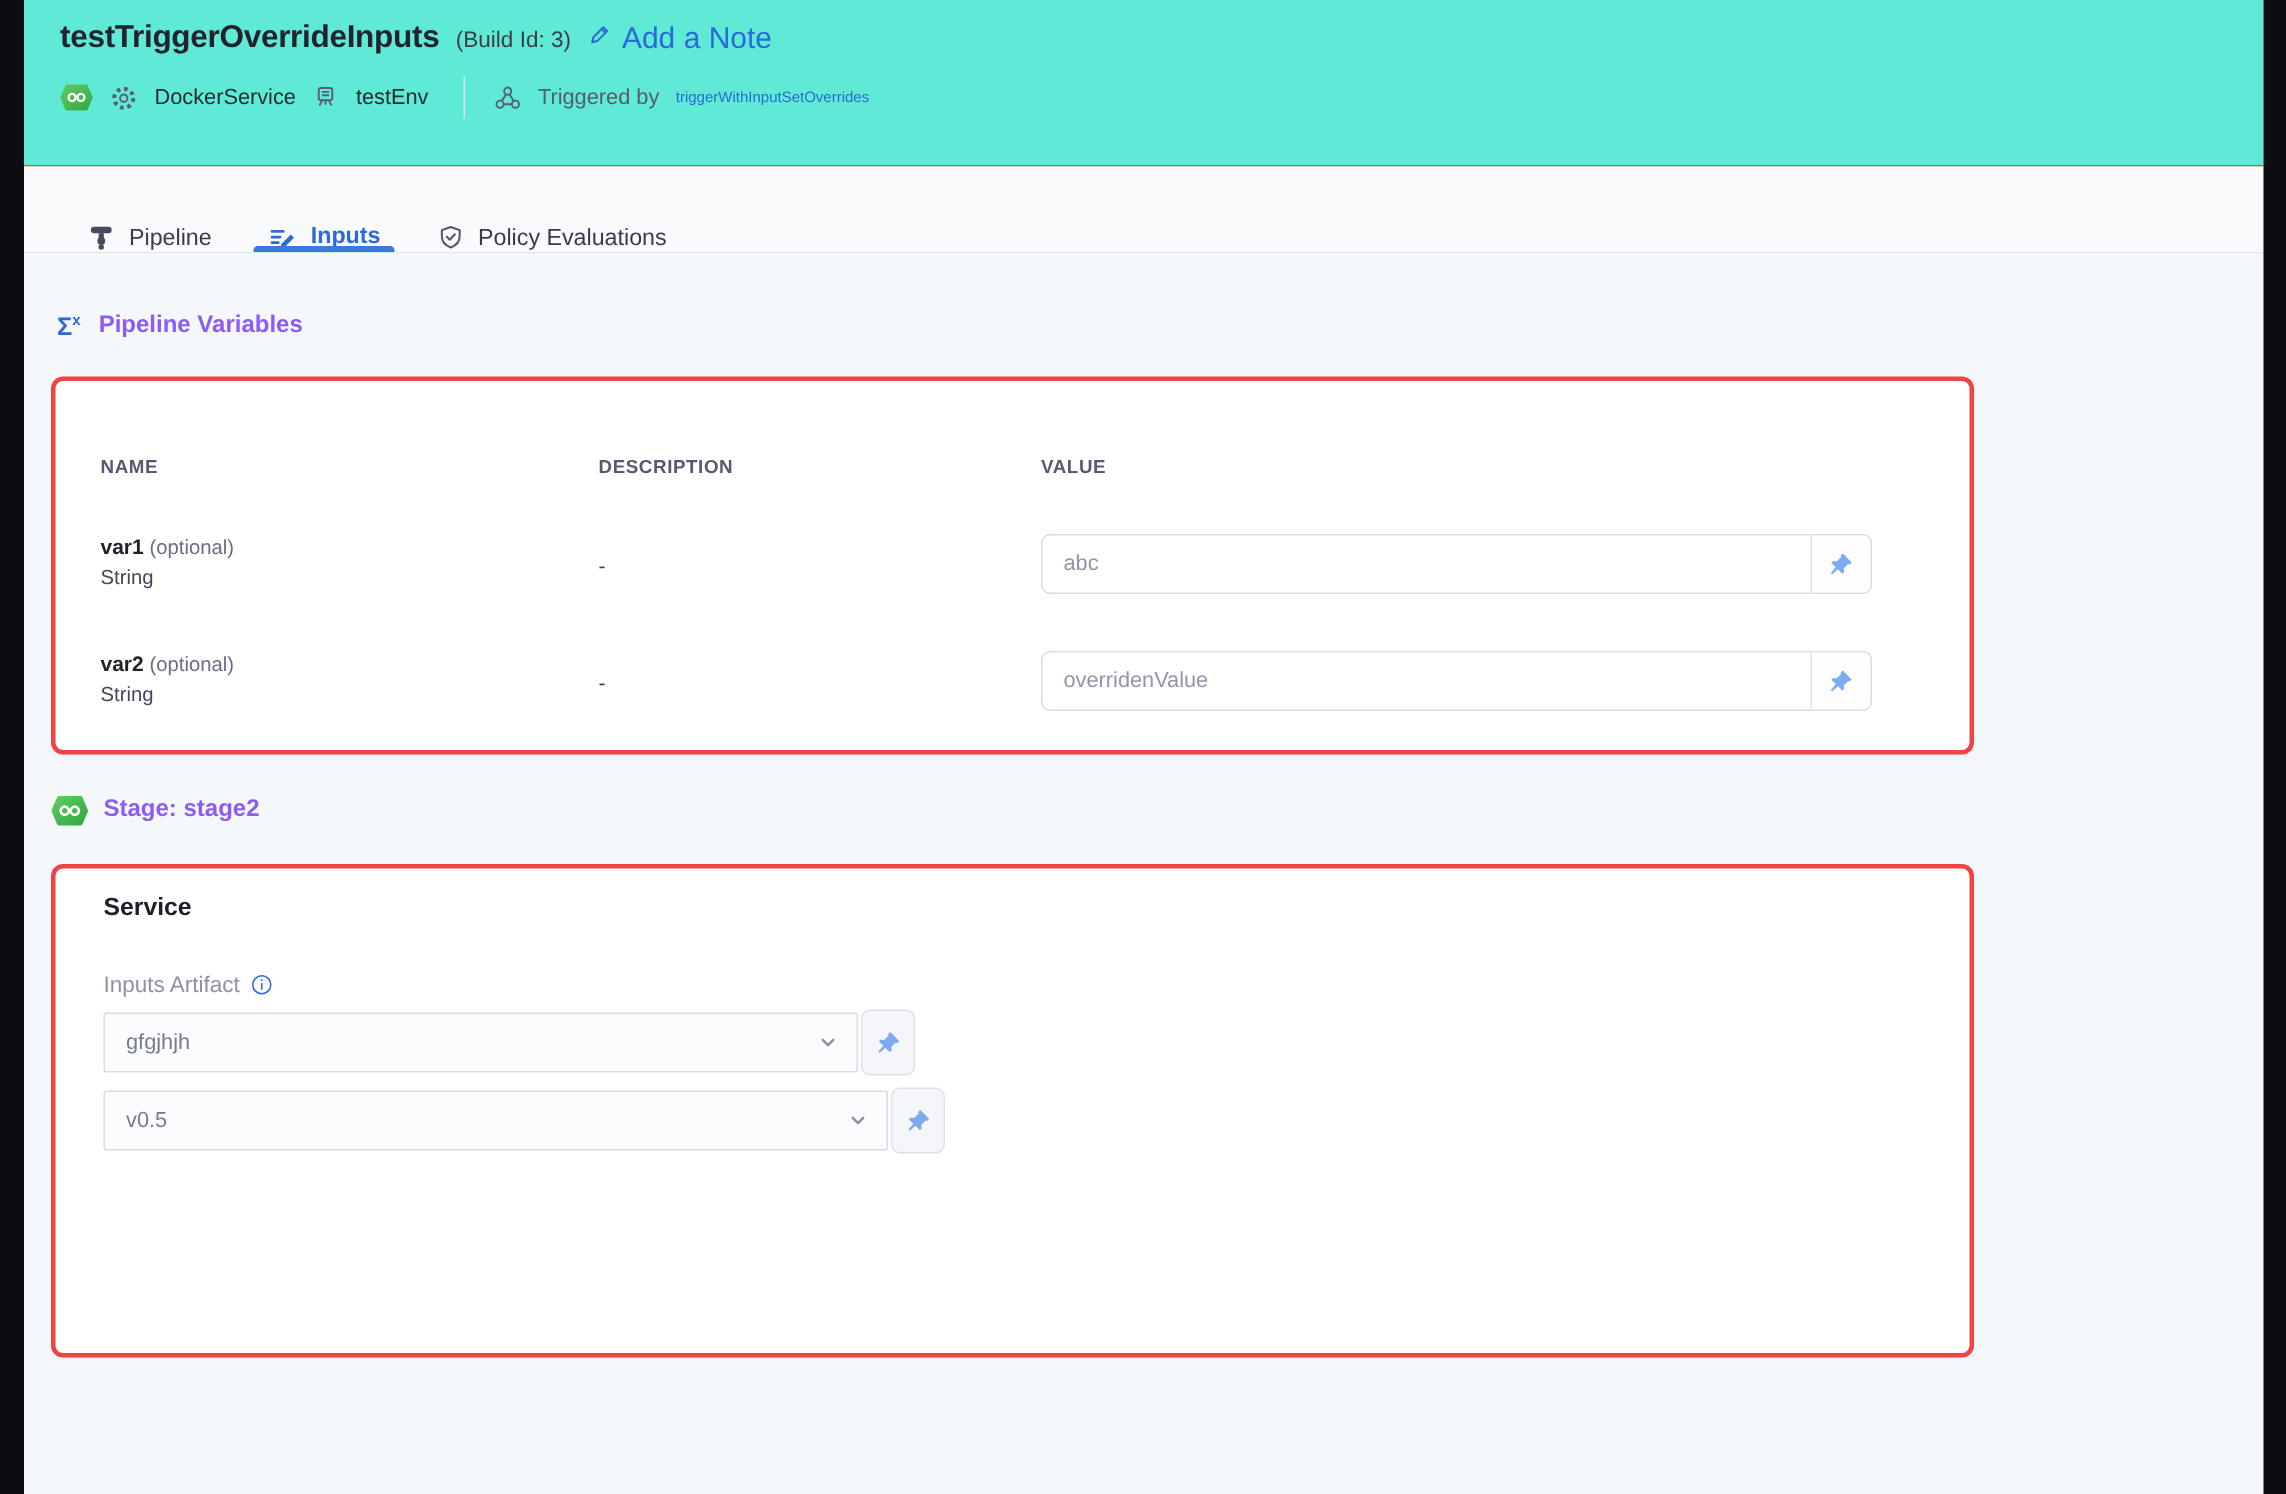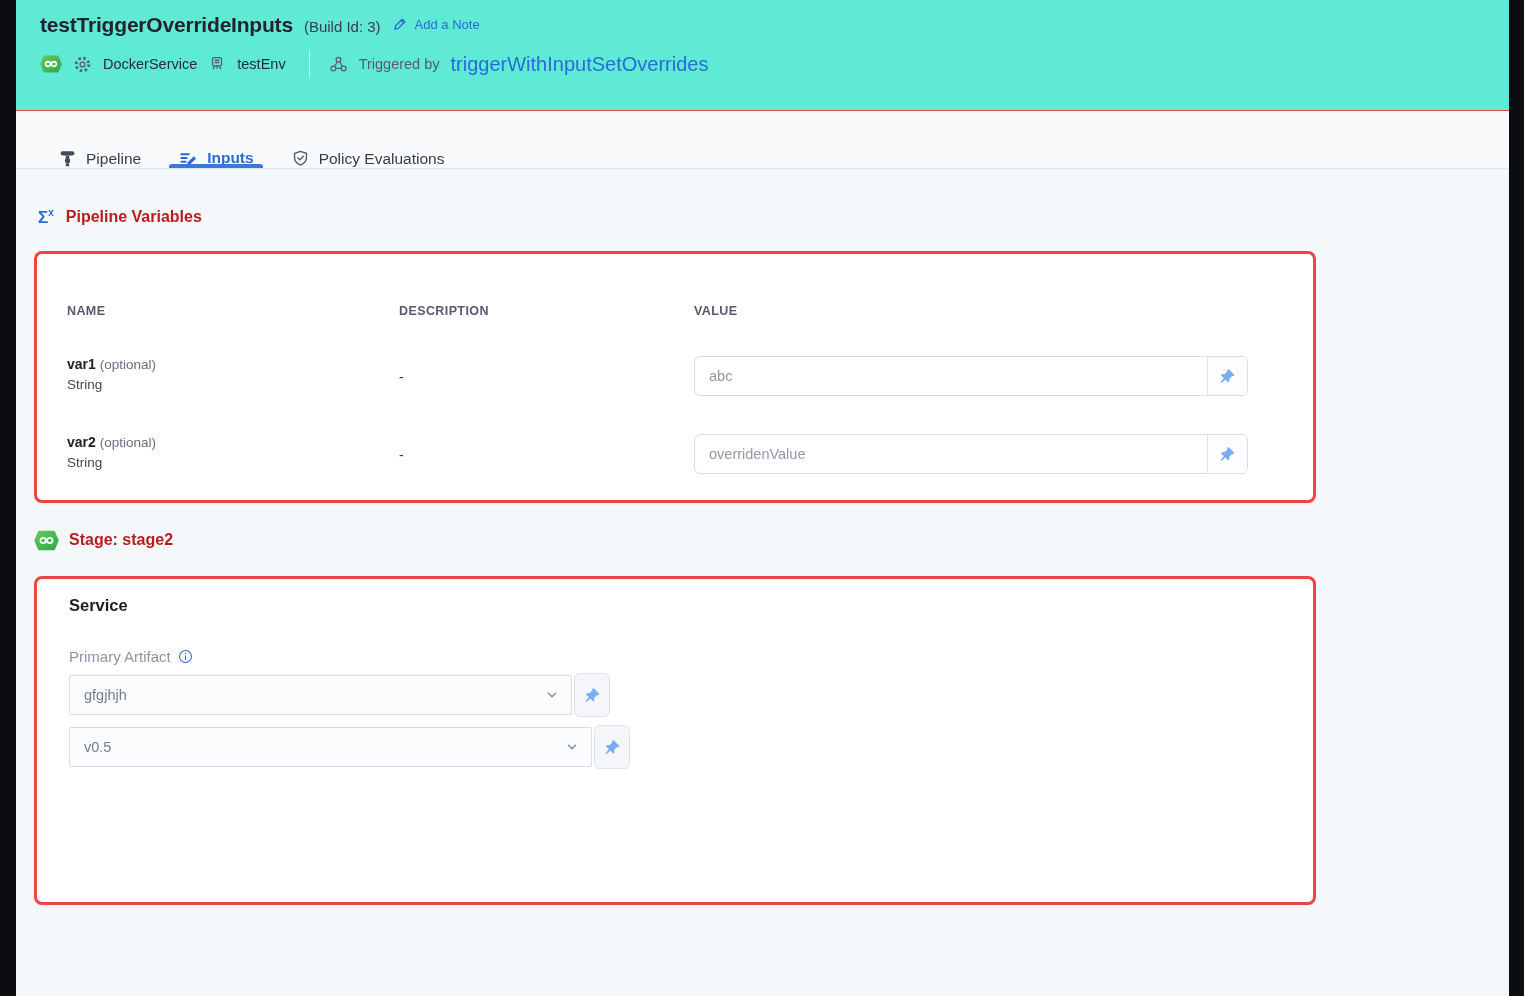--- a/index.html
+++ b/index.html
@@ -17,45 +17,45 @@
 
   
   .hdr {
     height: 111px; background: #5eead4;
     border-bottom: 1px solid #ef4444;
     padding: 13px 0 0 24px; flex: 0 0 auto;
   }
   .hdr-row1 { display: flex; align-items: baseline; gap: 11px; }
   .hdr-row1 h1 { font-size: 21px; font-weight: 700; color: #22232e; letter-spacing: -0.2px; }
   .build-id { font-size: 15px; color: #3b3d4a; }
-  .add-note { display: flex; align-items: flex-end; gap: 7px; color: #2a6bd8; font-size: 13px; cursor: pointer; text-decoration: none; }
+  .add-note { display: flex; align-items: flex-start; gap: 7px; color: #2a6bd8; font-size: 20px; cursor: pointer; text-decoration: none; }
   .hdr-row2 { display: flex; align-items: center; gap: 11px; margin-top: 13px; height: 28px; }
   .hdr-row2 .lbl { font-size: 14.5px; color: #2a2b36; }
   .hdr-row2 .muted { color: #585b6e; }
-  .hdr-row2 .trigger-link { color: #2a6bd8; font-size: 20px; cursor: pointer; text-decoration: none; }
+  .hdr-row2 .trigger-link { color: #2a6bd8; font-size: 10px; cursor: pointer; text-decoration: none; }
   .vdiv { width: 1px; height: 28px; background: #dfe1ea; margin: 0 8px 0 12px; }
   .icon { display: inline-flex; align-items: center; justify-content: center; flex: 0 0 auto; }
 
   
   .tabs {
     height: 58px; background: #f8fafc; border-bottom: 1px solid #e2e5ec;
     display: flex; align-items: flex-end; padding-left: 40px; gap: 33px; flex: 0 0 auto;
   }
   .tab { position: relative; display: flex; align-items: center; gap: 9px; padding: 0 2px;
          font-size: 15.5px; color: #3a3c4c; font-weight: 500; cursor: pointer; }
   .tab.active { color: #2a6bd8; font-weight: 700; }
   .tab.active::after {
     content: ""; position: absolute; left: -7px; right: -7px; bottom: 0; height: 4px;
     background: #3a78d9; border-radius: 3px 3px 0 0;
   }
 
   
   .content { flex: 1 1 auto; background: #f5f8fb; padding: 36px 0 0 18px; overflow: hidden; }
   .section-head { display: flex; align-items: center; gap: 12px; padding-left: 4px; height: 24px; }
-  .section-head h2 { font-size: 16px; font-weight: 700; color: #b91c1c; }
+  .section-head h2 { font-size: 16px; font-weight: 700; color: #8b5cf6; }
   .sigma { color: #2a6bd8; font-weight: 700; font-size: 17px; line-height: 1; }
   .sigma sup { font-size: 10px; font-weight: 700; }
 
   .card {
     width: 1282px; background: #ffffff; border: 3px solid #ef4444; border-radius: 8px;
     box-shadow: 0 1px 3px rgba(35,40,70,.05);
   }
   .card.vars { margin-top: 22px; padding: 50px 70px 30px 30px; height: 252px; }
   .pv-grid { display: grid; grid-template-columns: 314px 313px 1fr; align-items: start; }
   .pv-head span { font-size: 12.5px; font-weight: 700; color: #565a70; letter-spacing: .4px; }
@@ -260,21 +260,21 @@
           </svg>
         </span>
         <h2>Stage: stage2</h2>
       </div>
 
       <div class="card stagecard">
         <h3>Service</h3>
 
         <div class="field1">
           <div class="field-label">
-            <span>Primary Artifact</span>
+            <span>Inputs Artifact</span>
             <span class="icon">
               <svg width="15" height="15" viewBox="0 0 20 20" fill="none" stroke="#2a6bd8" stroke-width="1.4">
                 <circle cx="10" cy="10" r="8"></circle>
                 <path d="M10 9v5" stroke-linecap="round"></path>
                 <circle cx="10" cy="6" r="0.9" fill="#2a6bd8" stroke="none"></circle>
               </svg>
             </span>
           </div>
           <div class="select-row">
             <div class="selectbox w1">

